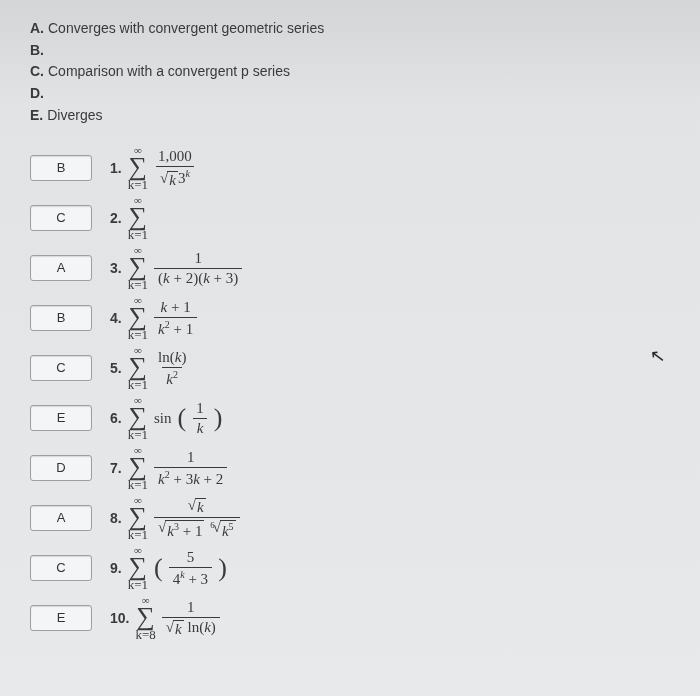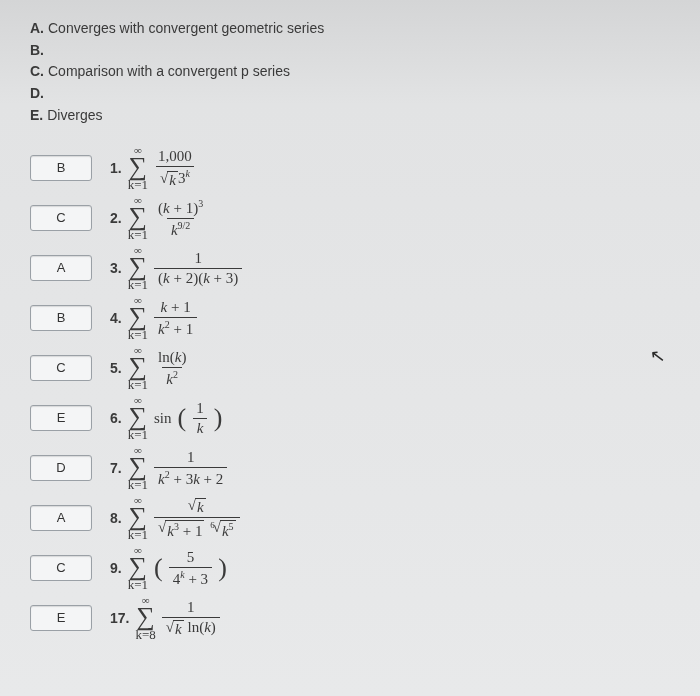--- a/index.html
+++ b/index.html
@@ -108,24 +108,20 @@
 
   <div class="prob-row">
     <div class="answer-box">C</div>
     <div class="expr">
       <span class="num">2.</span>
       <span class="sum">
         <span class="top">∞</span>
           <span class="sig">∑</span>
           <span class="bot">k=1</span>
       </span>
-      <span class="frac">
-        <span class="fn serif">(<i>k</i> + 1)<span class="sup">3</span></span>
-        <span class="fd serif"><i>k</i><span class="sup">9/2</span></span>
-      </span>
     </div>
   </div>
 
   <div class="prob-row">
     <div class="answer-box">A</div>
     <div class="expr">
       <span class="num">3.</span>
       <span class="sum">
         <span class="top">∞</span>
           <span class="sig">∑</span>
@@ -241,21 +237,21 @@
         <span class="fn serif">5</span>
         <span class="fd serif">4<span style="font-size:10px;vertical-align:super"><i>k</i></span> + 3</span>
       </span>
       <span class="paren">)</span>
     </div>
   </div>
 
   <div class="prob-row">
     <div class="answer-box">E</div>
     <div class="expr">
-      <span class="num">17.</span>
+      <span class="num">10.</span>
       <span class="sum">
         <span class="top">∞</span>
           <span class="sig">∑</span>
           <span class="bot">k=8</span>
       </span>
       <span class="frac">
         <span class="fn serif">1</span>
         <span class="fd"><span class="sqrt">
               <span class="rad serif"><i>k</i></span>
             </span><span class="serif"> ln(<i>k</i>)</span></span>

